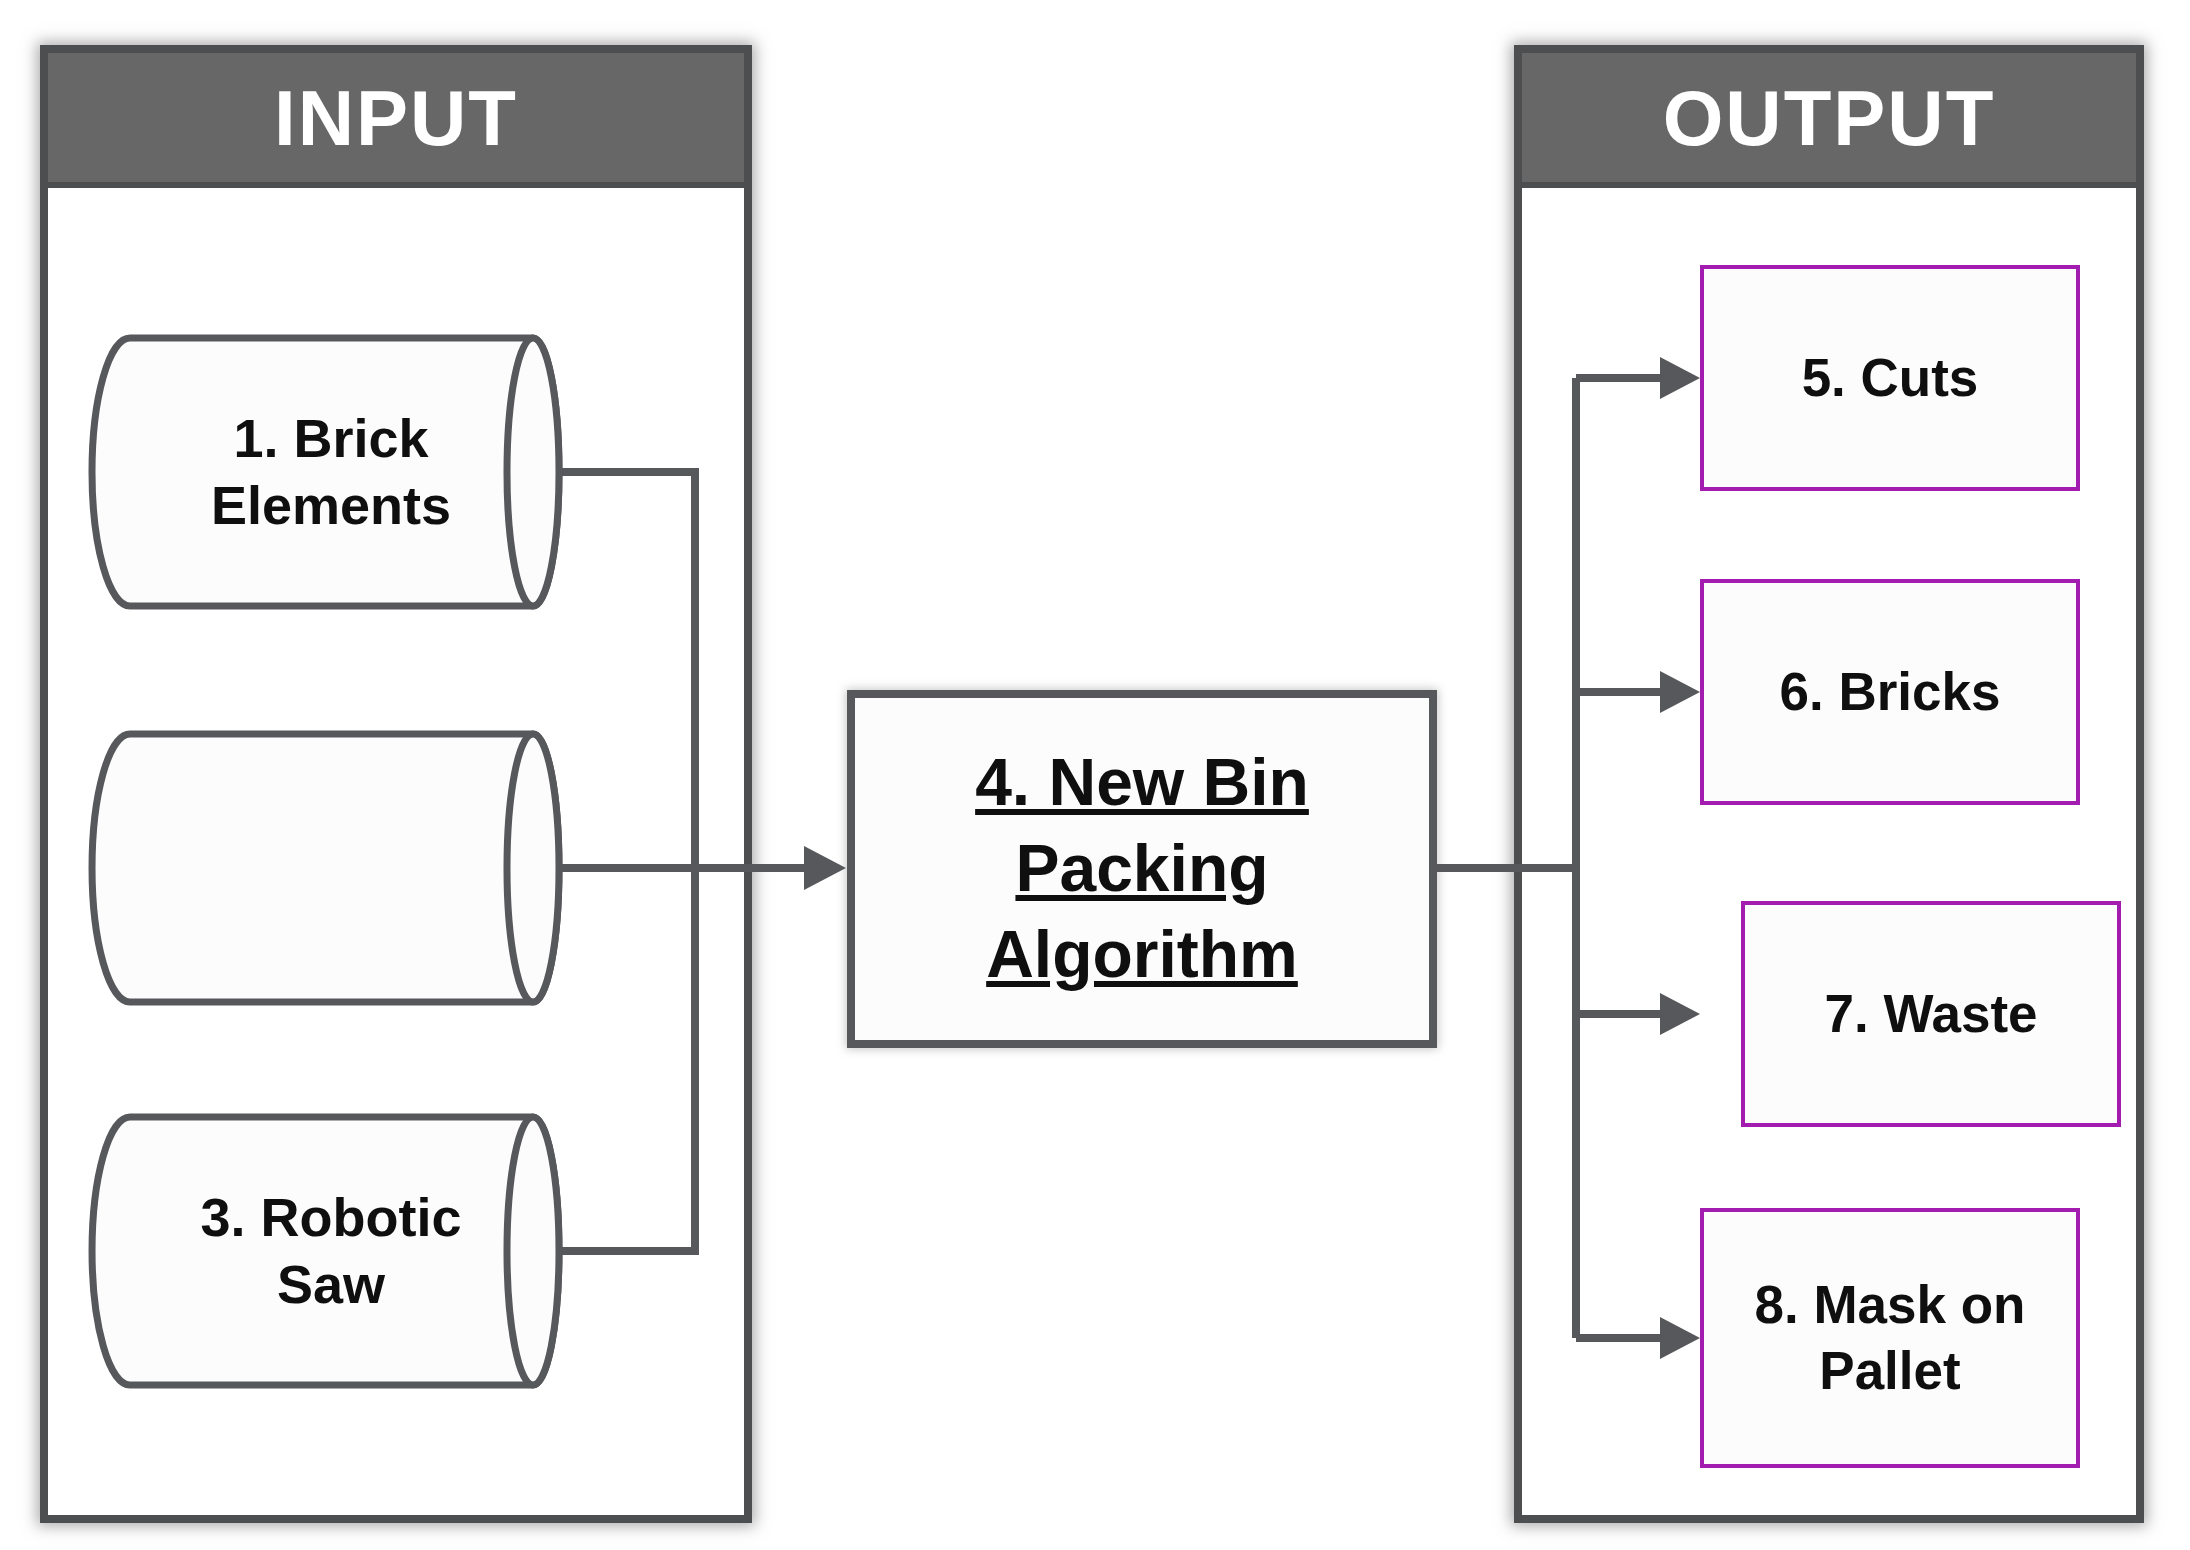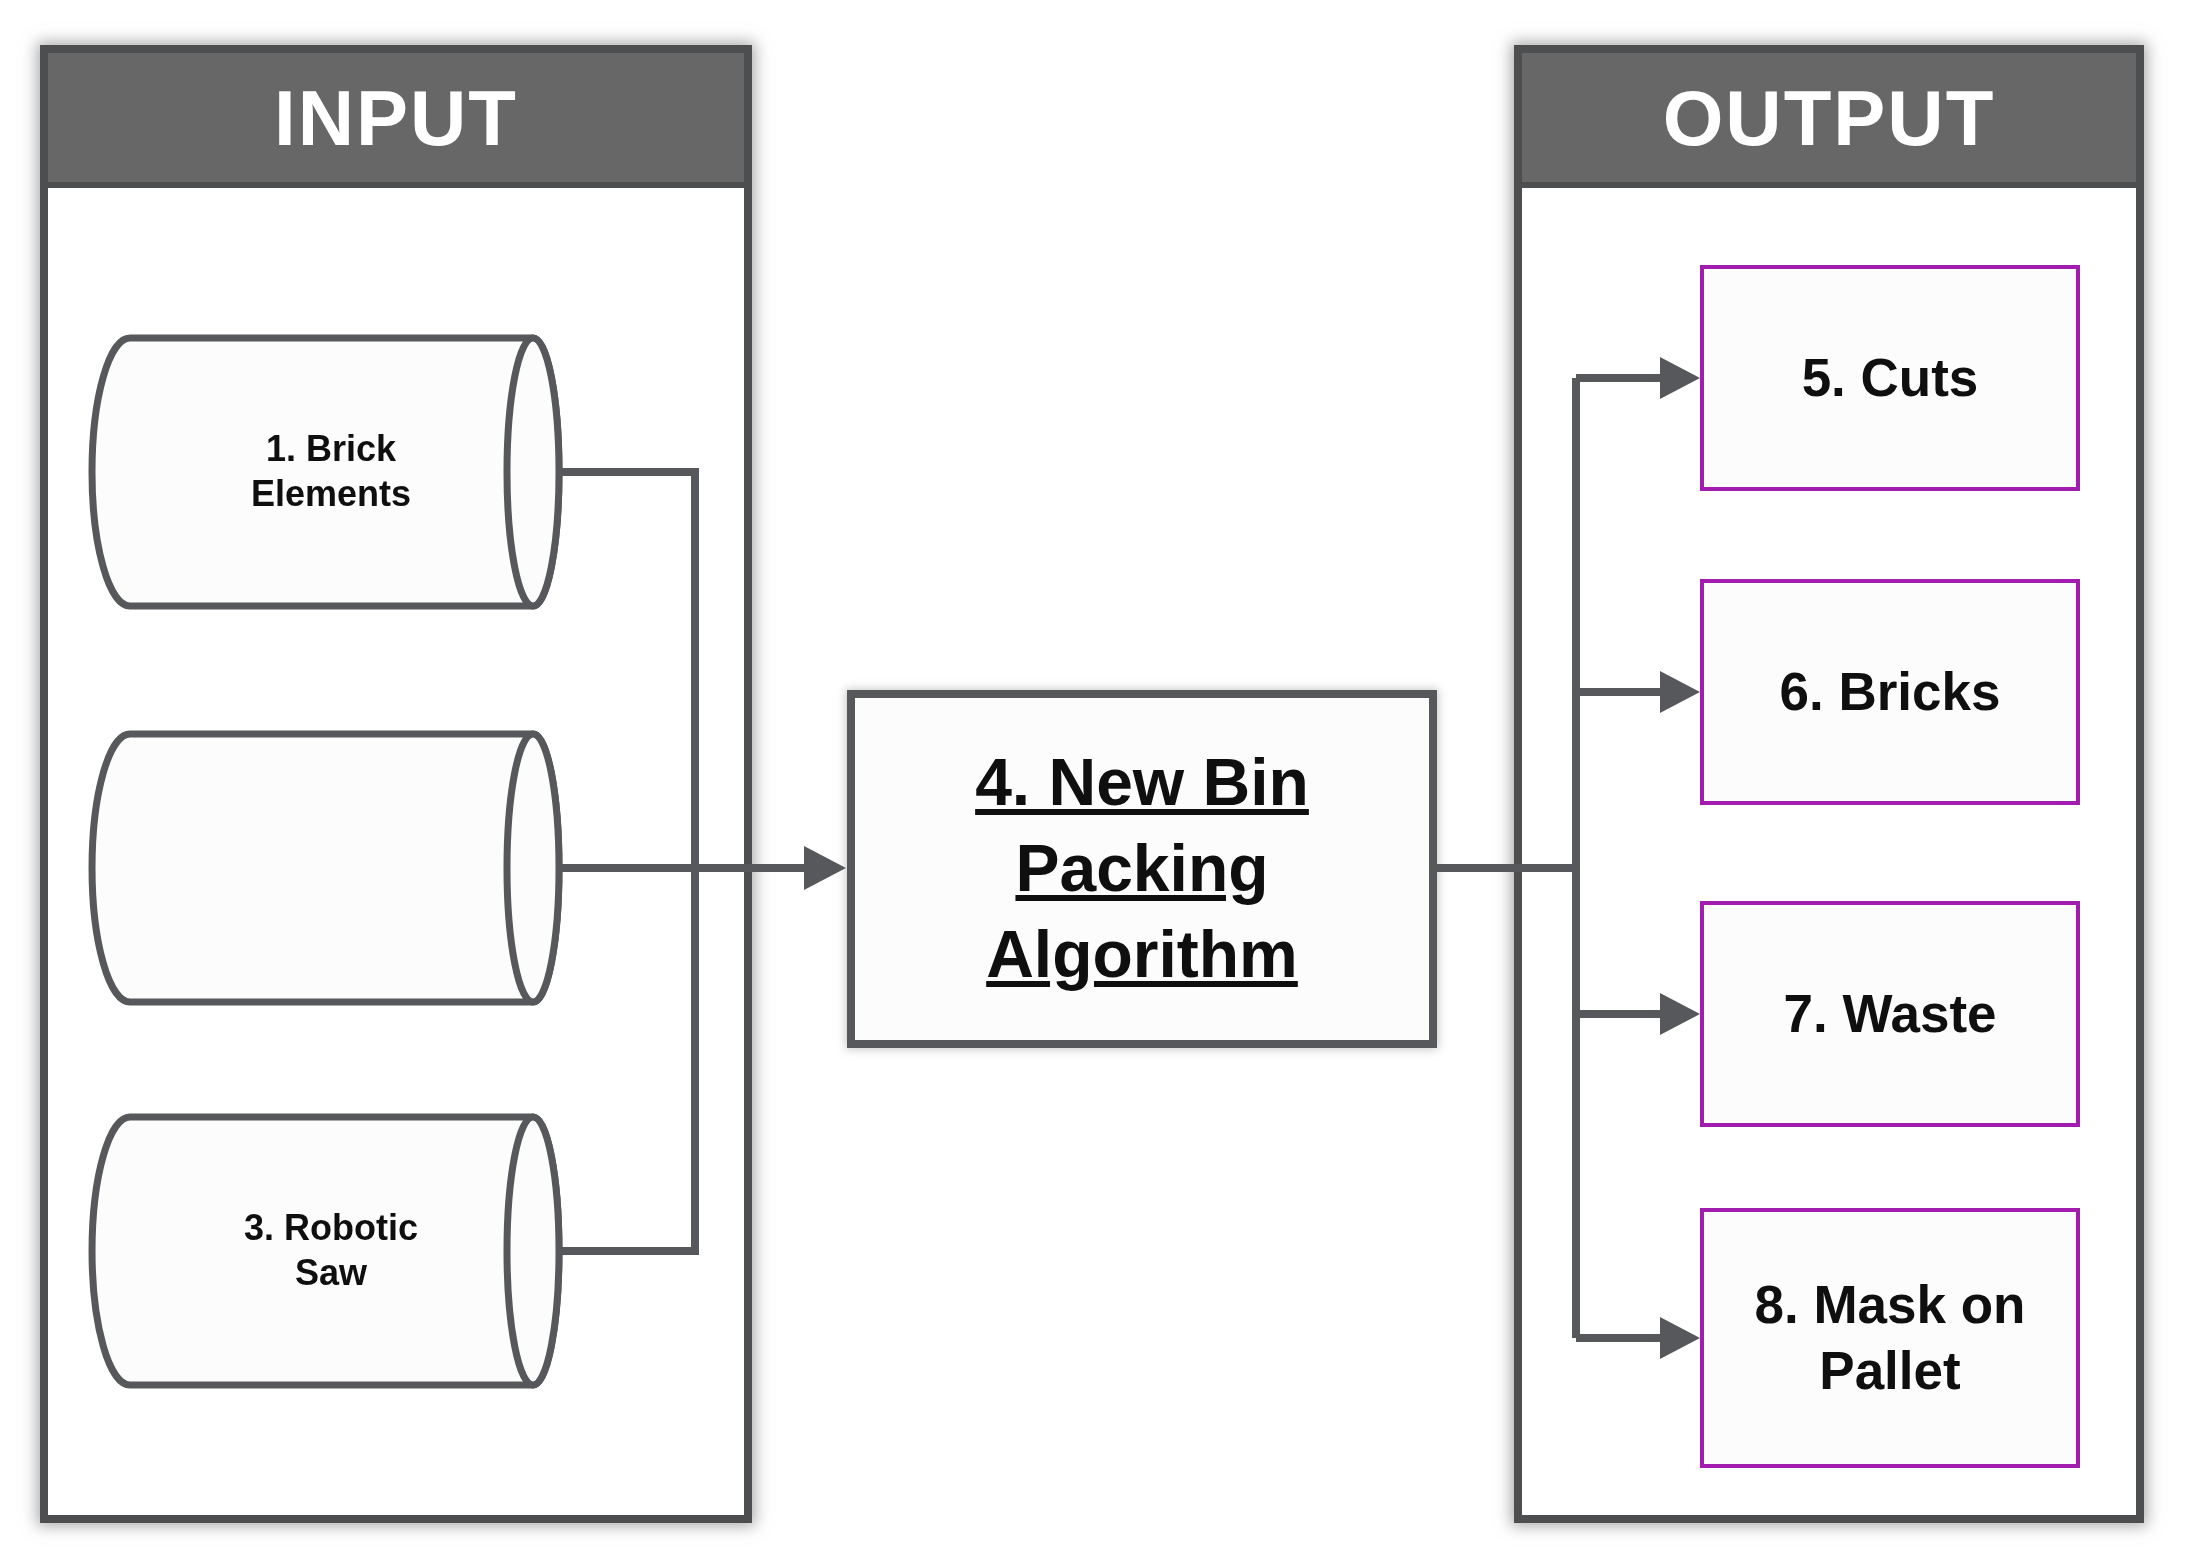--- a/index.html
+++ b/index.html
@@ -18,39 +18,39 @@
     display:flex;align-items:center;justify-content:center;
   }
   .panel-title{
     color:#ffffff;font-size:78px;font-weight:bold;letter-spacing:2px;line-height:1;
   }
   .input-panel{left:40px;top:45px;width:712px;height:1478px;}
   .output-panel{left:1514px;top:45px;width:630px;height:1478px;}
   .svg-layer{position:absolute;left:0;top:0;width:2190px;height:1550px;z-index:3;}
   .node-label{
     position:absolute;z-index:4;display:flex;align-items:center;justify-content:center;
-    text-align:center;color:#0f0f0f;font-weight:bold;font-size:36px;line-height:1.24;
+    text-align:center;color:#0f0f0f;font-weight:bold;font-size:54px;line-height:1.24;
     white-space:pre-line;
   }
   .process-box{
     position:absolute;left:847px;top:690px;width:590px;height:358px;z-index:2;
     background:#fcfcfc;border:8px solid #57585b;
     box-shadow:0 0 9px 1px rgba(110,110,110,0.4);
     display:flex;align-items:center;justify-content:center;text-align:center;
     color:#0f0f0f;font-weight:bold;font-size:66px;line-height:1.3;white-space:pre-line;text-decoration:underline;
   }
   .out-box{
     position:absolute;left:1700px;width:380px;z-index:4;
     background:#fcfcfc;border:4px solid #a21caf;
     display:flex;align-items:center;justify-content:center;text-align:center;
     color:#0f0f0f;font-weight:bold;font-size:53px;line-height:1.24;white-space:pre-line;
   }
   .out-box.b5{top:265px;height:226px;}
   .out-box.b6{top:579px;height:226px;}
-  .out-box.b7{top:901px;height:226px;}
+  .out-box.b7{top:901px;height:226px;margin-left:41px;}
   .out-box.b8{top:1208px;height:260px;}
   .cyl-label{left:111px;width:440px;height:268px;}
   .cyl-label.c1{top:338px;}
   .cyl-label.c2{top:734px;}
   .cyl-label.c3{top:1117px;text-align:center;}
 </style>
 </head>
 <body>
 
 <div class="stage">

